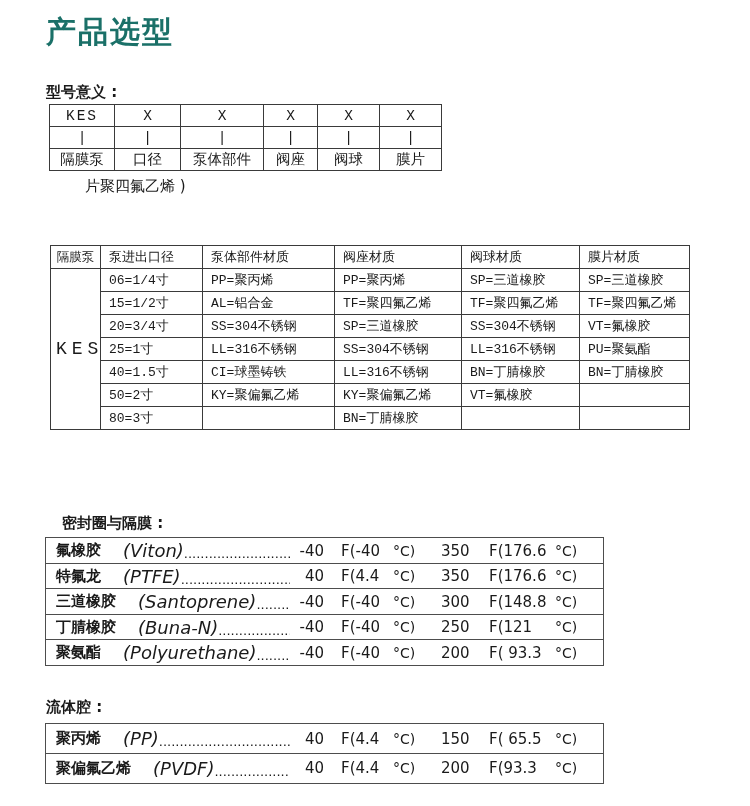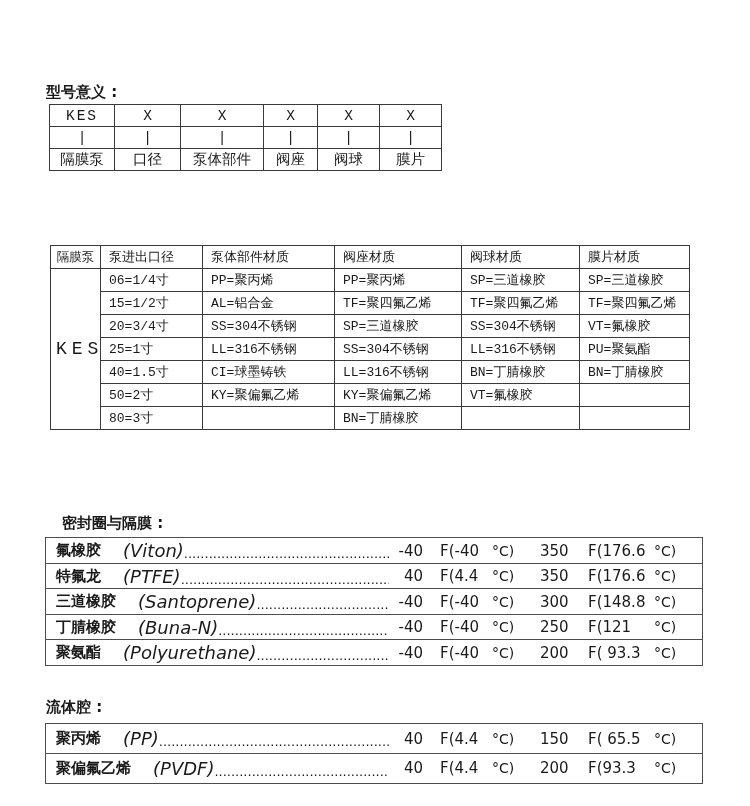--- a/index.html
+++ b/index.html
@@ -23,21 +23,21 @@
   .example{left:45px;top:176px;font-size:15px;line-height:21px;white-space:nowrap;}
   .example .ind{padding-left:40px;}
 
   
   .t-sel{left:50px;top:245px;width:639px;font-size:13px;}
   .t-sel td{border:1px solid #3a3a3a;height:22px;text-align:left;padding:0 4px 0 8px;overflow:hidden;white-space:nowrap;}
   .t-sel td.c1{text-align:center;padding:0;font-size:12.5px;}
   .t-sel td.kes{font-size:18px;letter-spacing:5px;text-indent:5px;font-weight:500;}
 
   
-  .trows{width:658px;}
+  .trows{width:559px;}
   .seal{left:45px;top:537px;}
   .fluid{left:45px;top:723px;}
   .trow{display:flex;align-items:center;border:1.5px solid #4d4d4d;box-sizing:border-box;
         padding:0 8px 0 10px;background:#fff;}
   .trow + .trow{margin-top:-1.5px;}
   .seal .trow{height:27px;}
   .fluid .trow{height:31px;}
   .nm{font-size:15px;font-weight:bold;white-space:nowrap;}
   .en{font-size:18px;margin-left:22px;white-space:nowrap;font-style:italic;}
   .leader{flex:1;overflow:hidden;white-space:nowrap;font-size:13px;transform:translateY(3px);}
@@ -48,20 +48,21 @@
   .fu{width:48px;font-size:14px;}
   .hi{width:48px;}
   .fh{width:66px;}
   .fu2{width:40px;font-size:14px;}
 </style>
 </head>
 <body>
 
 <div class="page">
 
+  <div class="abs title t1">产品选型</div>
 
   <div class="abs seclabel lb1">型号意义 :</div>
 
   <table class="abs t-model">
     <colgroup>
         <col style="width:65px">
         <col style="width:66px">
         <col style="width:83px">
         <col style="width:54px">
         <col style="width:62px">
@@ -89,20 +90,21 @@
         <td>口径</td>
         <td>泵体部件</td>
         <td>阀座</td>
         <td>阀球</td>
         <td>膜片</td>
       </tr>
     </tbody>
   </table>
 
   <div class="abs example">
+    <div class="ind">片聚四氟乙烯 )</div>
   </div>
 
   <table class="abs t-sel">
     <colgroup>
         <col style="width:50px">
         <col style="width:102px">
         <col style="width:132px">
         <col style="width:127px">
         <col style="width:118px">
         <col style="width:110px">

